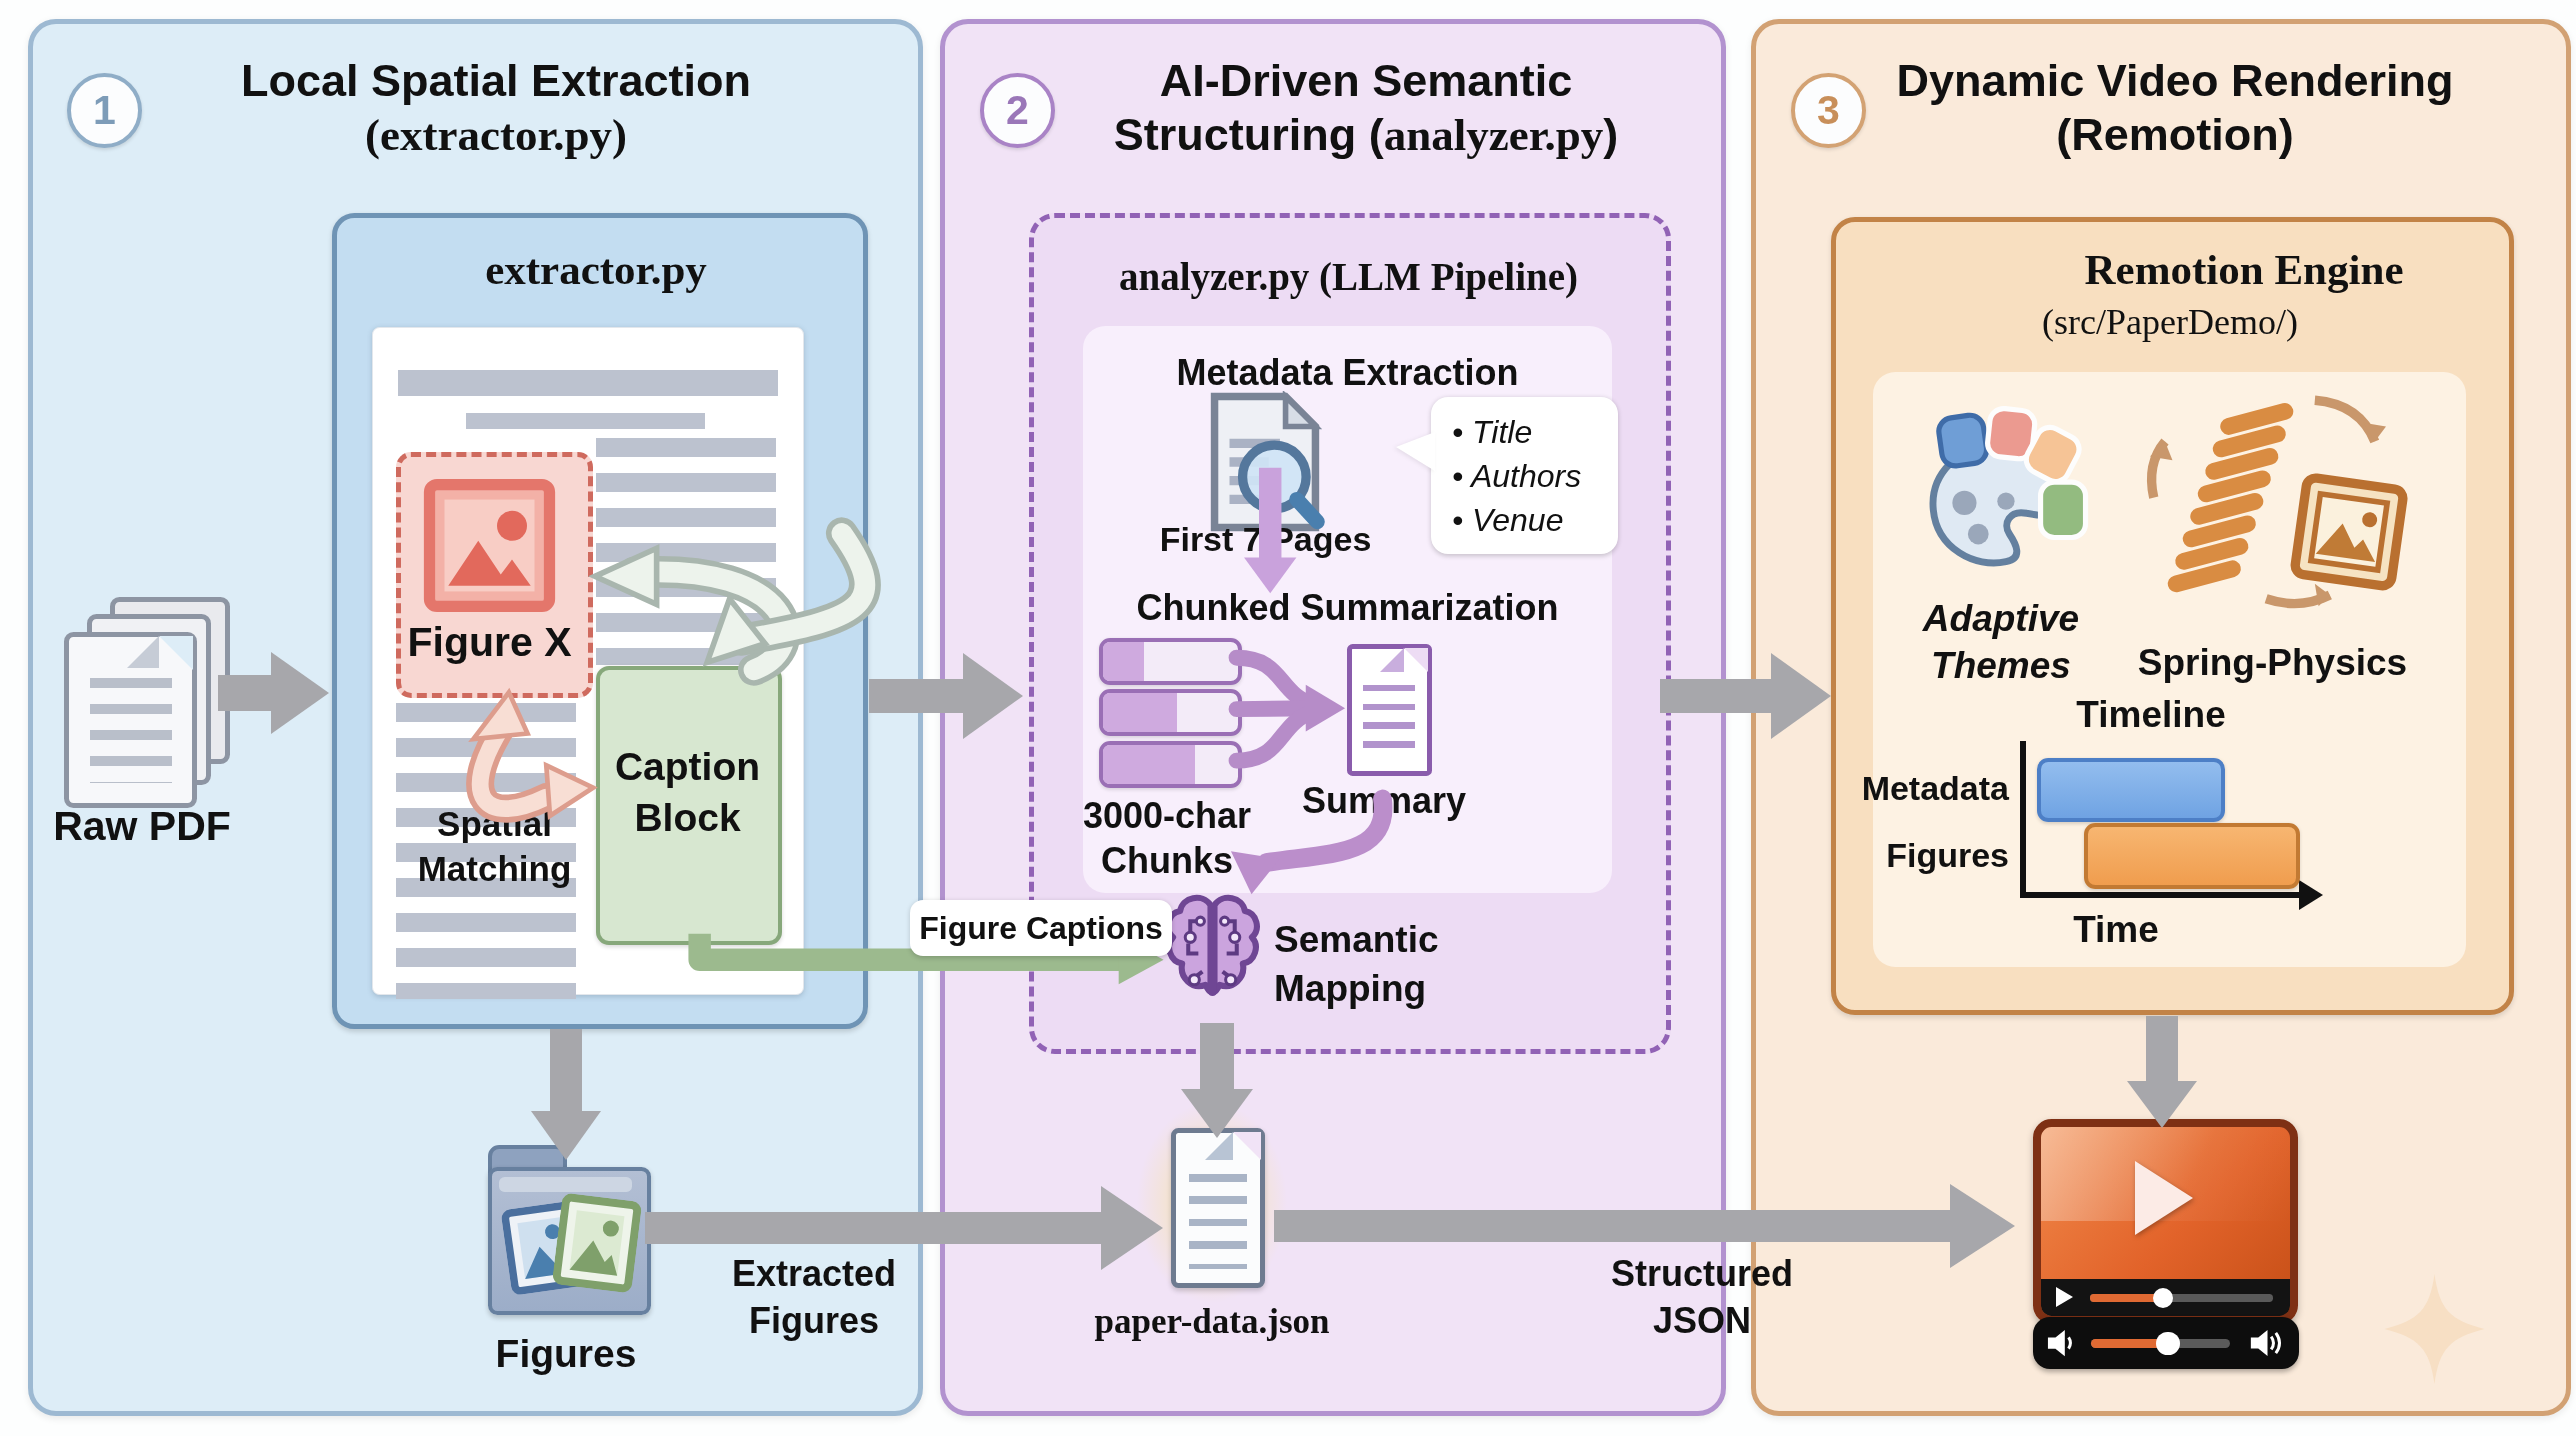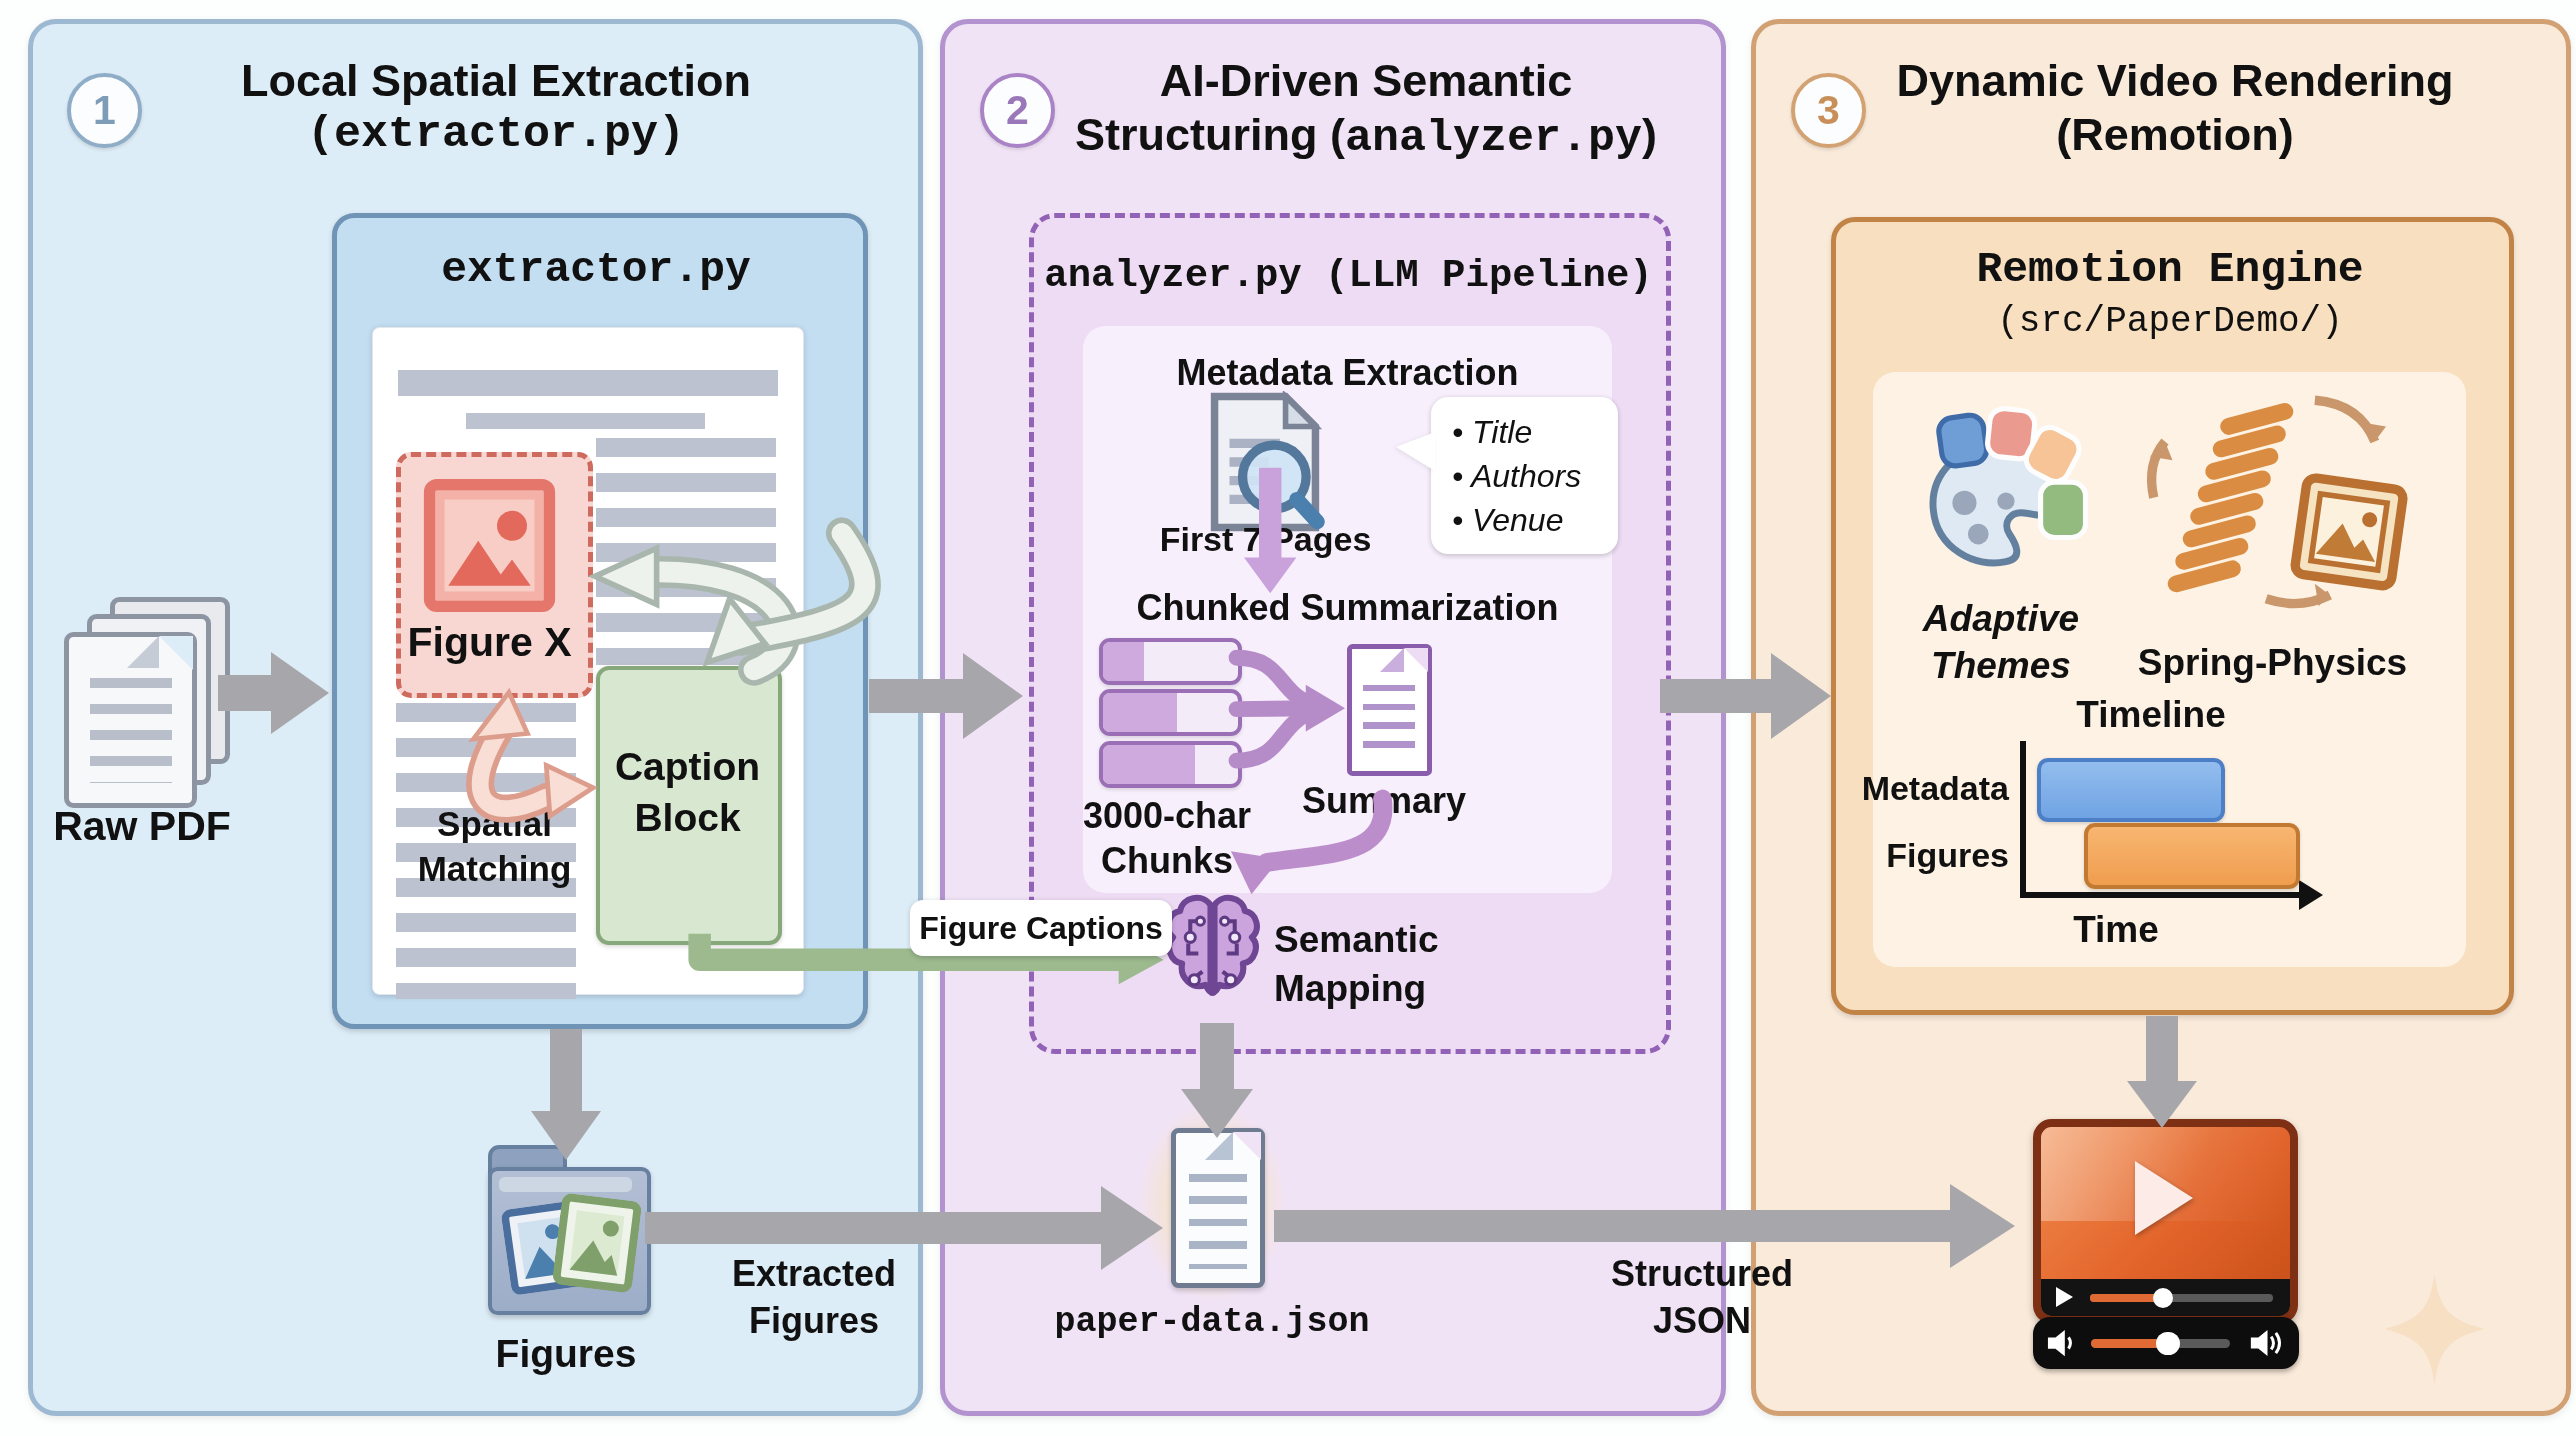--- a/index.html
+++ b/index.html
@@ -1,21 +1,21 @@
 <!DOCTYPE html>
 <html style="font-size:15px"><head>
 <meta charset="utf-8">
 <style>
   html,body{margin:0;padding:0;background:#fdfefe;}
   #canvas{position:relative;width:2576px;height:1437px;background:#fdfefe;
     font-family:"Liberation Sans",sans-serif;color:#111;overflow:hidden;}
   .abs{position:absolute;}
   .b{font-weight:bold;}
   .ctr{text-align:center;}
-  .mono{font-family:Liberation Mono, monospace;}
+  .mono{font-family:Liberation Serif, serif;}
   .panel{position:absolute;border-style:solid;border-width:5.6px;border-radius:28px;box-shadow:0 2.8px 7.5px rgba(0,0,0,.08);}
   .step-circle{position:absolute;width:67px;height:67px;border-radius:50%;border:4.7px solid;display:flex;align-items:center;justify-content:center;font-size:41px;font-weight:bold;background:#fcfdfe;box-shadow:0 1.9px 3.7px rgba(0,0,0,.12);}
   .ptitle{position:absolute;font-size:45px;font-weight:bold;line-height:54px;text-align:center;}
   .sect{position:absolute;font-weight:bold;text-align:center;}
   .doc{position:absolute;background:#fff;border-radius:7.5px;}
   .shaft{position:absolute;background:#a7a7ab;}
   .tri{position:absolute;width:0;height:0;border-style:solid;}
   .lines{position:absolute;}
   svg{display:block;}
   .lbl{position:absolute;font-weight:bold;}
@@ -190,21 +190,21 @@
   <div class="panel" style="left:1751px;top:18.7px;width:810px;height:1387px;background:#faeada;border-color:#d2a173;"></div>
   <div class="step-circle" style="left:1791px;top:73px;border-color:#d3a273;color:#c88f5a;">
       <span>3</span>
     </div>
   <div class="ptitle" style="left:1829px;top:54px;width:692px;">
     <div>Dynamic Video Rendering</div>
     <div>(Remotion)</div>
   </div>
 
   <div class="abs" style="left:1831px;top:217px;width:673px;height:788px;background:#f8dfc0;border:5.6px solid #c28347;border-radius:24px;box-shadow:0 2.8px 5.6px rgba(0,0,0,.12);"></div>
-  <div class="sect mono" style="left:1837px;top:245px;width:666px;font-size:43px;">Remotion Engine</div>
+  <div class="sect mono" style="left:1911px;top:245px;width:666px;font-size:43px;">Remotion Engine</div>
   <div class="sect mono" style="left:1837px;top:301px;width:666px;font-size:36px;font-weight:normal;">(src/PaperDemo/)</div>
   <div class="abs" style="left:1873px;top:372px;width:593px;height:595px;background:#fdf2e3;border-radius:22.4px;"></div>
 
   <svg class="abs" style="left:1916px;top:406px;" width="173" height="173" viewBox="0 0 100 100">
     <path d="M50 22 C24 22 8 40 10 60 C12 82 34 94 52 90 C62 88 58 80 54 74 C50 68 54 60 64 62 L70 63 C84 64 90 50 82 38 C74 27 62 22 50 22 Z" fill="#dfe9f3" stroke="#64809f" stroke-width="4"></path>
     <circle cx="28" cy="56" r="7" fill="#9aa7ba"></circle>
       <circle cx="36" cy="74" r="6" fill="#9aa7ba"></circle>
       <circle cx="52" cy="55" r="5" fill="#9aa7ba"></circle>
     <rect x="14" y="6" width="26" height="28" rx="8" fill="#6f9ed6" stroke="#3f6ca8" stroke-width="3" transform="rotate(-8 27 20)"></rect>
     <rect x="42" y="2" width="26" height="28" rx="8" fill="#eb9a90" stroke="#fdfdfd" stroke-width="3" transform="rotate(6 55 16)"></rect>

